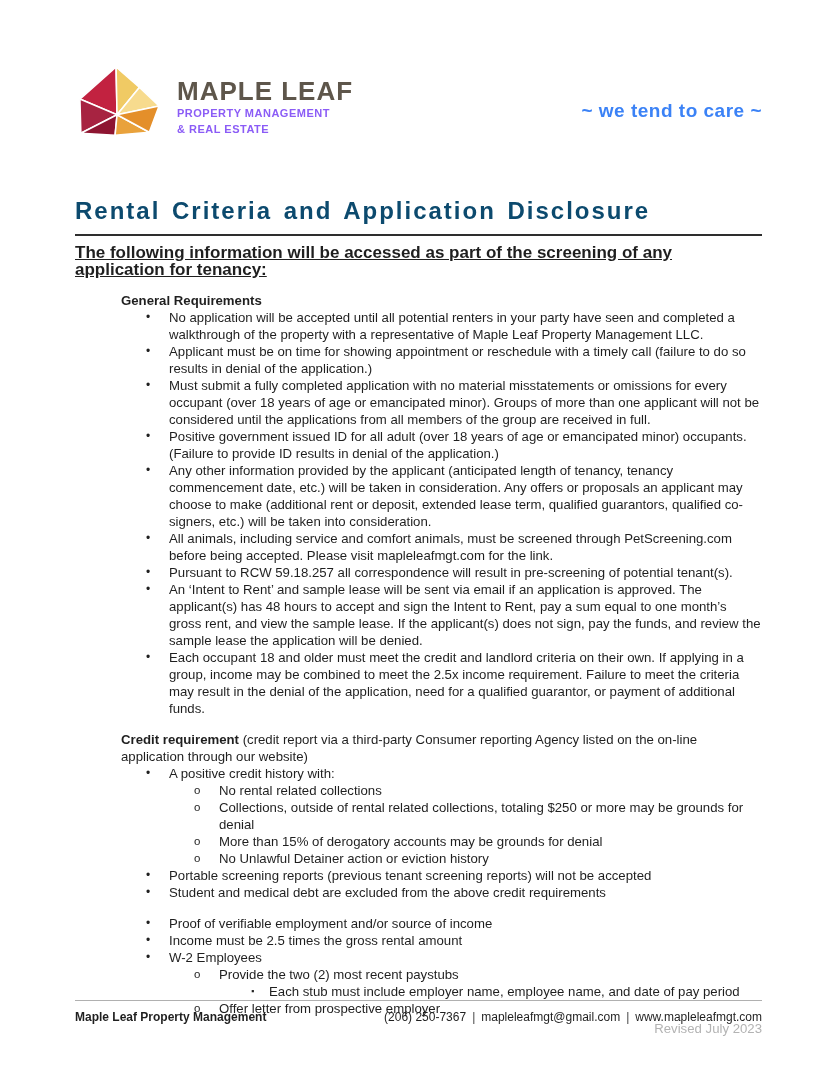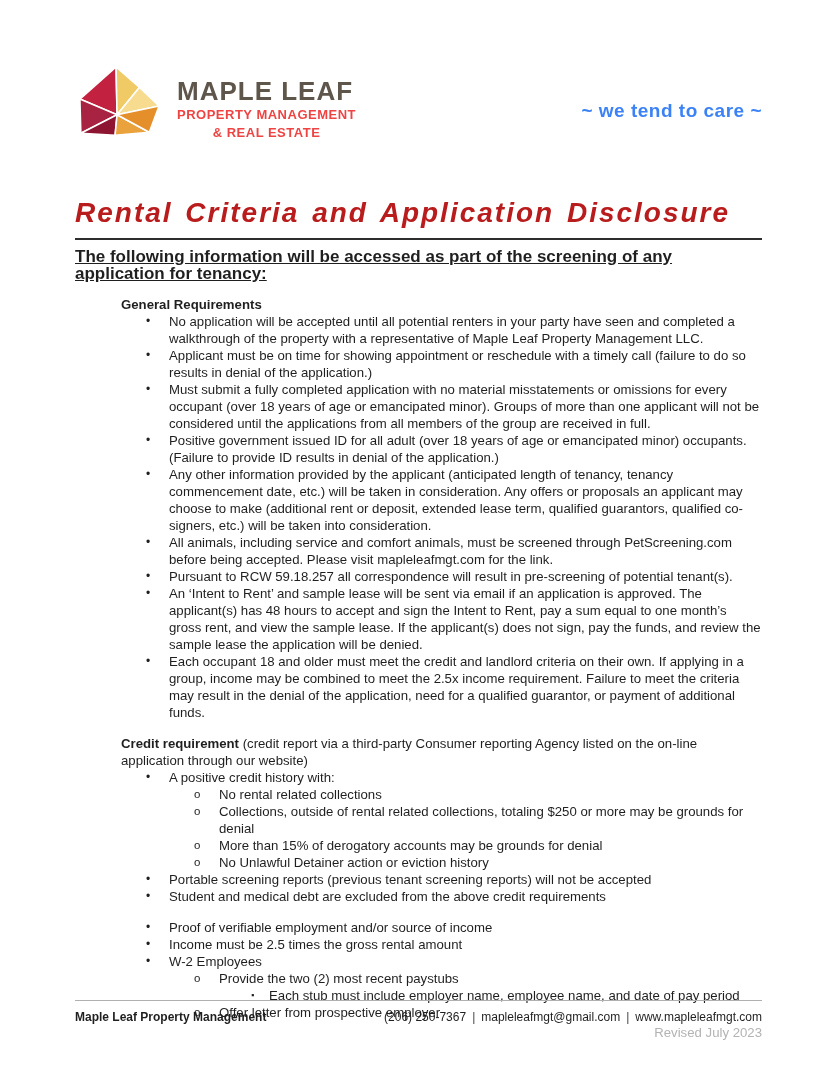--- a/index.html
+++ b/index.html
@@ -18,34 +18,34 @@
   
   .header-row { display:flex; justify-content:space-between; align-items:flex-start; }
   .logo-group { display:flex; align-items:flex-start; }
   .logo-svg { width:88px; height:80px; flex:0 0 auto; }
   .logo-text { margin-left:14px; margin-top:16px; }
   .logo-name {
     font-size:26px; font-weight:bold; color:#5e564b;
     letter-spacing:1px; line-height:1.0;
   }
   .logo-sub {
-    font-size:13px; font-weight:bold; color:#ef4444;
-    letter-spacing:0.5px; line-height:1.18; margin-top:3px;text-align:center;
+    font-size:11px; font-weight:bold; color:#8b5cf6;
+    letter-spacing:0.5px; line-height:1.18; margin-top:3px;
   }
   .tagline {
     margin-top:38px;
     font-size:19px; font-weight:bold; color:#3b82f6;
     letter-spacing:0.5px;
   }
 
   
   .doc-title {
     margin-top:55px;
-    font-size:28px; font-weight:bold; color:#b91c1c;
-    letter-spacing:2px; word-spacing:3px;font-style:italic;
+    font-size:24px; font-weight:bold; color:#0c4a6e;
+    letter-spacing:2px; word-spacing:3px;
   }
   .title-rule {
     margin-top:9px;
     border:none; border-top:2px solid #2e2e2e;
   }
 
   
   .intro {
     margin-top:8px;
     font-size:17px; font-weight:bold; line-height:17px;text-decoration:underline;

